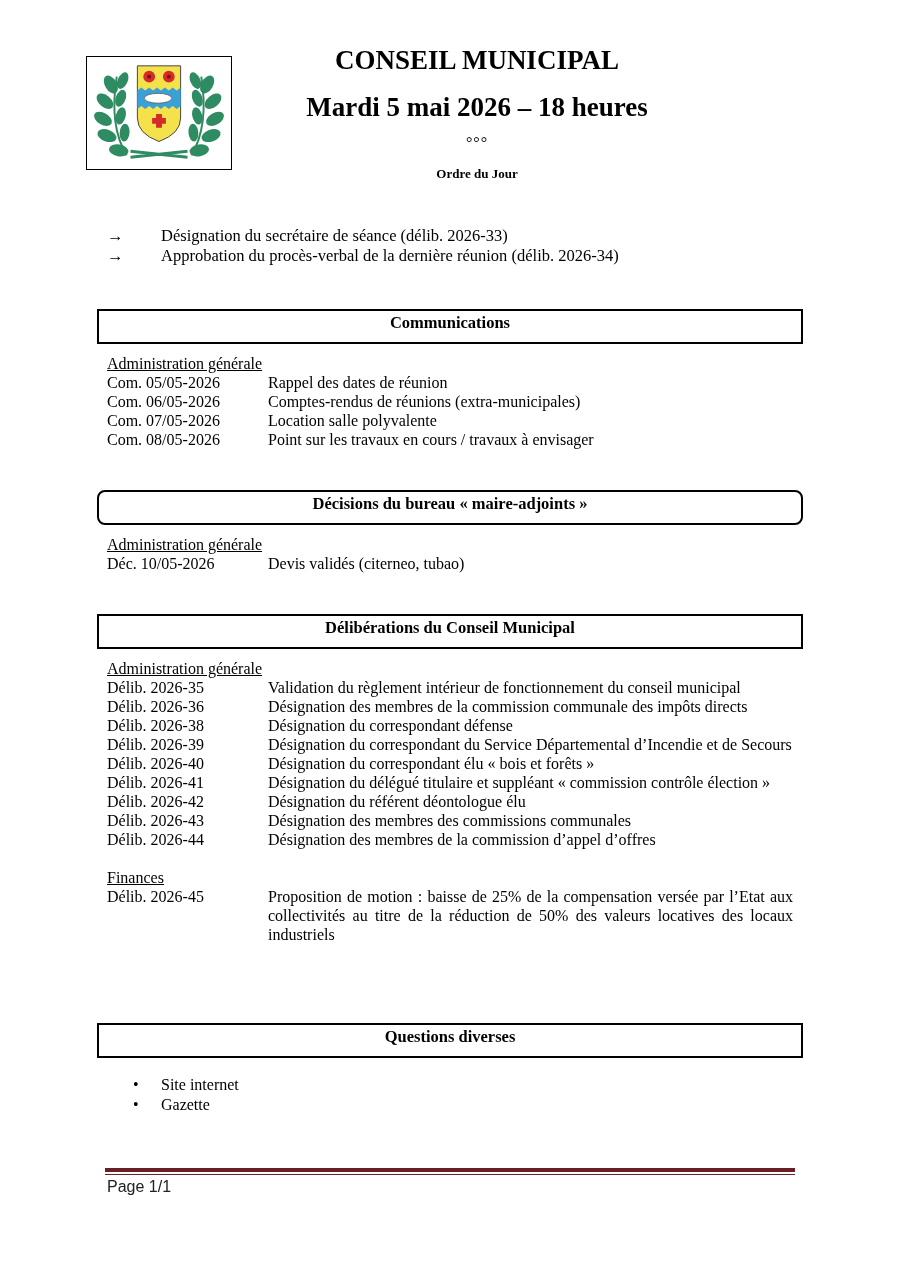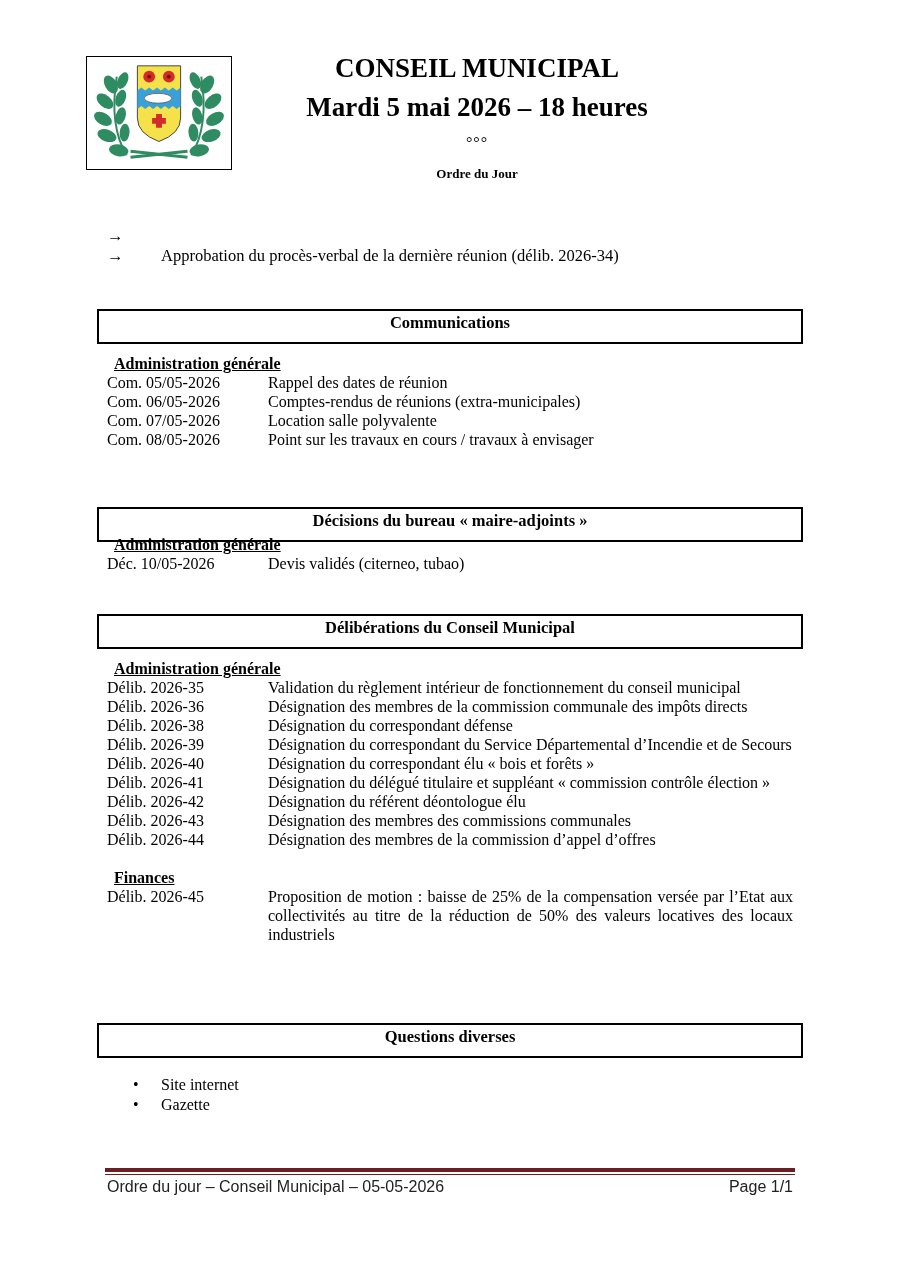--- a/index.html
+++ b/index.html
@@ -2,32 +2,32 @@
 <html><head>
 <meta charset="utf-8">
 <style>
   html, body { margin: 0; padding: 0; background: #ffffff; }
   body { width: 900px; height: 1273px; position: relative; overflow: hidden;
          font-family: "Liberation Serif", serif; color: #000; }
   .logo-box { position: absolute; left: 86px; top: 56px; width: 146px; height: 114px;
               border: 1px solid #000; box-sizing: border-box; background: #fff; }
   .logo-box svg { display: block; width: 100%; height: 100%; }
   .title { position: absolute; left: 260px; width: 434px; text-align: center; font-weight: bold; }
-  .t1 { top: 52px; font-size: 27px; line-height: 32px; }
+  .t1 { top: 44px; font-size: 27px; line-height: 32px; }
   .t2 { top: 91px; font-size: 27px; line-height: 32px; }
   .t3 { top: 134px; font-size: 16px; line-height: 18px; font-weight: normal; letter-spacing: 1px; }
   .t4 { top: 162px; font-size: 13px; line-height: 24px; }
   .intro { position: absolute; left: 107px; top: 226px; font-size: 16.5px; line-height: 20px; }
   .intro .row { display: flex; }
   .intro .arrow { width: 54px; }
   .section-box { position: absolute; left: 97px; width: 706px; height: 35px; border: 2px solid #000;
                  box-sizing: border-box; text-align: center; font-weight: bold; font-size: 16.5px;
                  line-height: 23px; }
   .block { position: absolute; left: 107px; width: 686px; font-size: 16px; line-height: 19px; }
-  .cat { font-weight: bold; text-decoration: underline; margin-left: 7px; }
+  .cat { font-weight: normal; text-decoration: underline; }
   .item { display: flex; font-family: Liberation Serif, serif; }
   .item .ref { width: 161px; flex: 0 0 161px; }
   .item .txt { flex: 1; text-align: justify; }
   .bullets { position: absolute; left: 133px; top: 1075px; font-size: 16px; line-height: 20px; }
   .bullets .b { display: flex; }
   .bullets .dot { width: 28px; }
   .footer-line { position: absolute; left: 105px; top: 1168px; width: 690px; }
   .footer-line .l1 { height: 4px; background: #6b1f24; }
   .footer-line .l2 { height: 1px; background: #6b1f24; margin-top: 2px; }
   .footer { position: absolute; left: 107px; top: 1178px; width: 686px; display: flex;
@@ -79,20 +79,21 @@
 </div>
 
 <div class="title t1">CONSEIL MUNICIPAL</div>
 <div class="title t2">Mardi 5 mai 2026 – 18 heures</div>
 <div class="title t3">°°°</div>
 <div class="title t4">Ordre du Jour</div>
 
 <div class="intro">
   <div class="row">
     <span class="arrow">→</span>
+    <span>Désignation du secrétaire de séance (délib. 2026-33)</span>
   </div>
   <div class="row">
     <span class="arrow">→</span>
     <span>Approbation du procès-verbal de la dernière réunion (délib. 2026-34)</span>
   </div>
 </div>
 
 <div class="section-box" style="top:309px;">Communications</div>
 <div class="block" style="top:354px;">
   <div class="cat">Administration générale</div>
@@ -107,21 +108,21 @@
   <div class="item">
       <span class="ref">Com. 07/05-2026</span>
       <span class="txt">Location salle polyvalente</span>
     </div>
   <div class="item">
       <span class="ref">Com. 08/05-2026</span>
       <span class="txt">Point sur les travaux en cours / travaux à envisager</span>
     </div>
 </div>
 
-<div class="section-box" style="top:507px;">Décisions du bureau « maire-adjoints »</div>
+<div class="section-box" style="top:490px;border-radius:8px;">Décisions du bureau « maire-adjoints »</div>
 <div class="block" style="top:535px;">
   <div class="cat">Administration générale</div>
   <div class="item">
       <span class="ref">Déc. 10/05-2026</span>
       <span class="txt">Devis validés (citerneo, tubao)</span>
     </div>
 </div>
 
 <div class="section-box" style="top:614px;">Délibérations du Conseil Municipal</div>
 <div class="block" style="top:659px;">
@@ -180,15 +181,14 @@
       <span class="dot">•</span>
       <span>Gazette</span>
     </div>
 </div>
 
 <div class="footer-line">
   <div class="l1"></div>
     <div class="l2"></div>
 </div>
 <div class="footer">
-  <span>Ordre du jour – Conseil Municipal – 05-05-2026</span>
   <span>Page 1/1</span>
 </div>
 
 </body></html>

